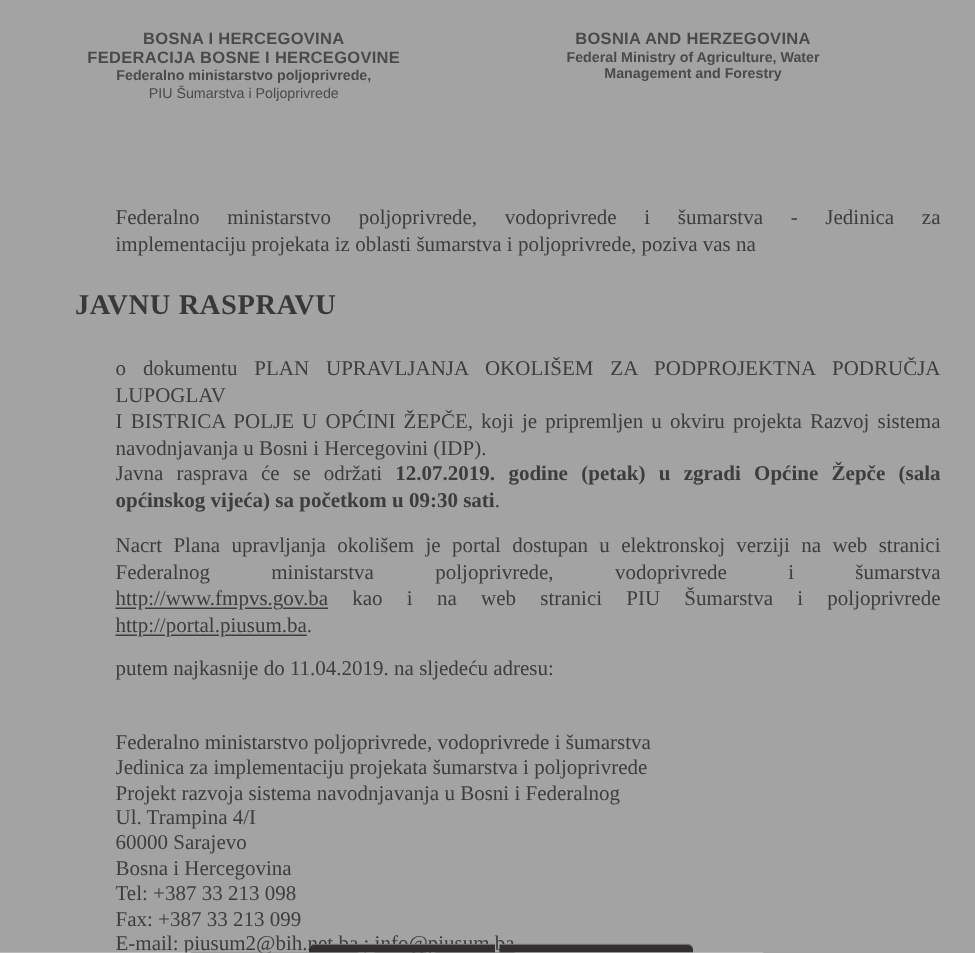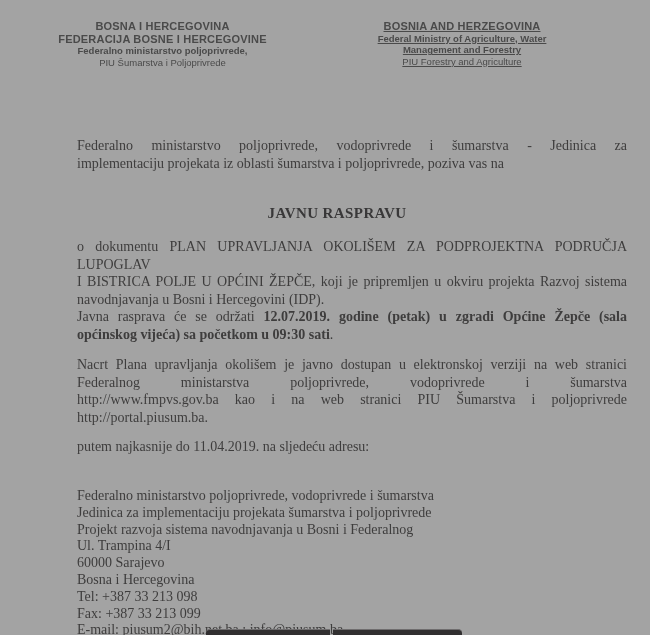--- a/index.html
+++ b/index.html
@@ -18,48 +18,49 @@
 
   
   .letterhead-col {
     position: absolute;
     top: 20px;
     text-align: center;
     font-family: "Liberation Sans", sans-serif;
     color: #4a4a4a;
   }
   .letterhead-left  { left: 20px;  width: 285px; }
-  .letterhead-right { left: 312px; width: 300px; text-decoration: underline; }
+  .letterhead-right { left: 312px; width: 300px; }
   .lh-big   { font-size: 11px; font-weight: 600; line-height: 12.6px; letter-spacing: 0.2px; }
   .lh-bold  { font-size: 9.5px; font-weight: 700; line-height: 11.6px; }
   .lh-small { font-size: 9.5px; font-weight: 400; line-height: 11.6px; }
 
   
   .bodycol {
     position: absolute;
     left: 77px; width: 550px;
     font-size: 14px;
     line-height: 17.5px;
     color: #3e3d3d;
   }
   .line { display: block; }
   .jl   { text-align: justify; text-align-last: justify; }
   b, .bld { font-weight: 700; }
   .lnk {
     color: inherit;
+    text-decoration: underline;
     text-underline-offset: 2px;
   }
 
   .p-intro    { top: 137px; }
   .doc-title  {
     position: absolute;
     top: 193px; left: 60px; width: 550px;
-    margin: 12px;
-    text-align: center;
-    font-size: 15px;
+    margin: 0;
+    text-align: left;
+    font-size: 19px;
     font-weight: 700;
     letter-spacing: 0.4px;
     color: #393839;
     transform: translateX(-10px);
   }
   .p-subject  { top: 238px; }
   .p-schedule { top: 308px; }
   .p-avail    { top: 356px; }
   .p-remarks  { top: 438px; }
   .p-address  { top: 488px; line-height: 16.8px; }
@@ -84,21 +85,20 @@
     <span class="line lh-big">BOSNA I HERCEGOVINA</span>
     <span class="line lh-big">FEDERACIJA BOSNE I HERCEGOVINE</span>
     <span class="line lh-bold">Federalno ministarstvo poljoprivrede,</span>
     <span class="line lh-small">PIU Šumarstva i Poljoprivrede</span>
   </div>
 
   <div class="letterhead-col letterhead-right">
     <span class="line lh-big">BOSNIA AND HERZEGOVINA</span>
     <span class="line lh-bold">Federal Ministry of Agriculture, Water</span>
     <span class="line lh-bold">Management  and  Forestry</span>
-    <span class="line lh-small">PIU Forestry and Agriculture</span>
   </div>
 
   <div class="bodycol p-intro">
     <span class="line jl">Federalno ministarstvo poljoprivrede, vodoprivrede i šumarstva - Jedinica za</span>
     <span class="line">implementaciju projekata iz oblasti šumarstva i poljoprivrede, poziva vas na</span>
   </div>
 
   <h1 class="doc-title">JAVNU RASPRAVU</h1>
 
   <div class="bodycol p-subject">
@@ -106,21 +106,21 @@
     <span class="line jl">I BISTRICA POLJE U OPĆINI ŽEPČE, koji je pripremljen u okviru projekta Razvoj sistema</span>
     <span class="line">navodnjavanja u Bosni i Hercegovini (IDP).</span>
   </div>
 
   <div class="bodycol p-schedule">
     <span class="line jl"><span>Javna rasprava će se održati </span><span class="bld">12.07.2019. godine (petak) u zgradi Općine Žepče (sala</span></span>
     <span class="line"><span class="bld">općinskog vijeća) sa početkom u 09:30 sati</span><span>.</span></span>
   </div>
 
   <div class="bodycol p-avail">
-    <span class="line jl">Nacrt Plana upravljanja okolišem je javno dostupan u elektronskoj verziji na web stranici</span>
+    <span class="line jl">Nacrt Plana upravljanja okolišem je portal dostupan u elektronskoj verziji na web stranici</span>
     <span class="line jl">Federalnog ministarstva poljoprivrede, vodoprivrede i šumarstva</span>
     <span class="line jl"><a class="lnk">http://www.fmpvs.gov.ba</a><span> kao i na web stranici PIU Šumarstva i poljoprivrede</span></span>
     <span class="line"><a class="lnk">http://portal.piusum.ba</a><span>.</span></span>
   </div>
 
   <div class="bodycol p-remarks">
     <span class="line">putem najkasnije do 11.04.2019. na sljedeću adresu:</span>
   </div>
 
   <div class="bodycol p-address">

